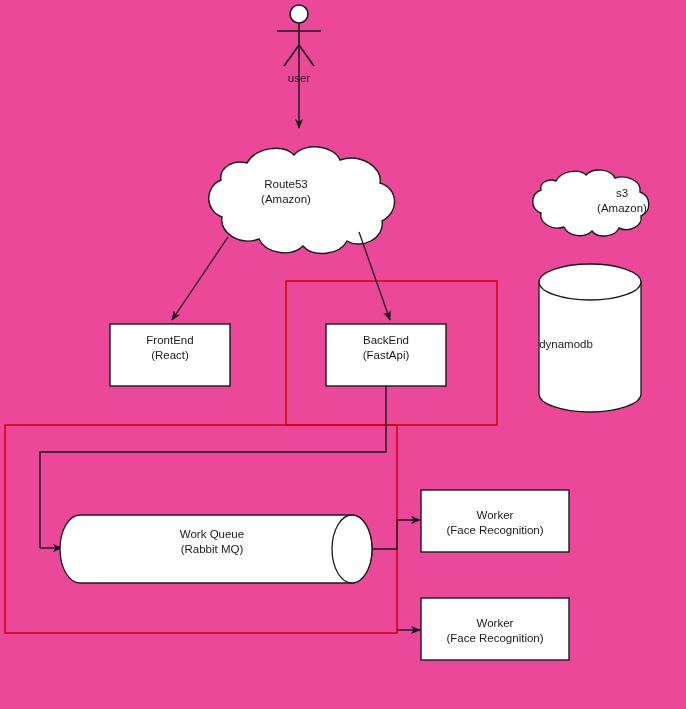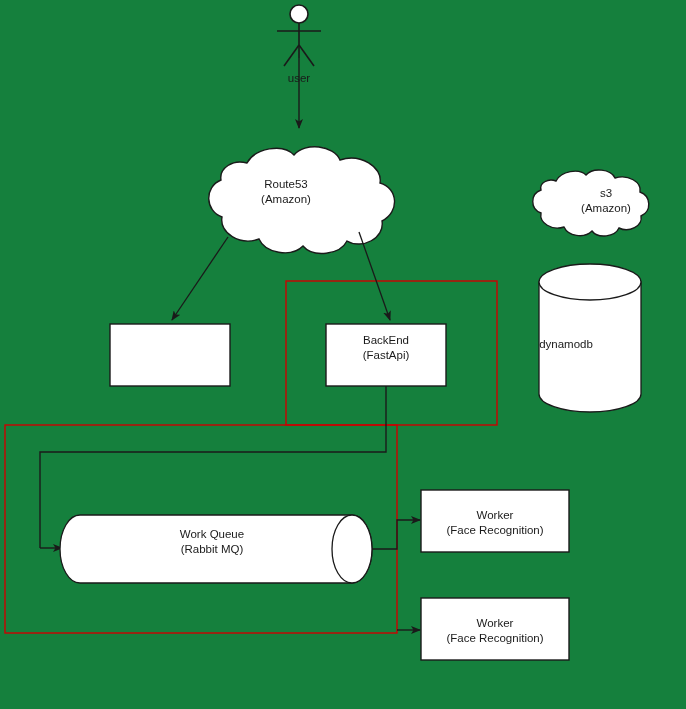--- a/index.html
+++ b/index.html
@@ -4,21 +4,21 @@
 <style>
   html, body {
     margin: 0;
     padding: 0;
     background: #ffffff;
   }
   #canvas {
     position: relative;
     width: 686px;
     height: 709px;
-    background: #15803d;
+    background: #ec4899;
     overflow: hidden;
     font-family: "Liberation Sans", sans-serif;
   }
   #diagram-svg {
     position: absolute;
     left: 0;
     top: 0;
     width: 686px;
     height: 709px;
   }
@@ -141,24 +141,25 @@
 
     <g>
       <rect x="421" y="598" width="148" height="62" fill="#ffffff" stroke="#1a1a1a" stroke-width="1.4"></rect>
     </g>
   </svg>
 
   <div class="node-label label-user" style="left:269px; top:71px; width:60px;">user</div>
 
   <div class="node-label" style="left:226px; top:177px; width:120px;"><span>Route53</span><br><span>(Amazon)</span></div>
 
-  <div class="node-label" style="left:556px; top:186px; width:100px;"><span>s3</span><br><span>(Amazon)</span></div>
+  <div class="node-label" style="left:572px; top:186px; width:100px;"><span>s3</span><br><span>(Amazon)</span></div>
 
   <div class="node-label" style="left:516px; top:337px; width:100px;">dynamodb</div>
 
+  <div class="node-label" style="left:110px; top:333px; width:120px;"><span>FrontEnd</span><br><span>(React)</span></div>
 
   <div class="node-label" style="left:326px; top:333px; width:120px;"><span>BackEnd</span><br><span>(FastApi)</span></div>
 
   <div class="node-label" style="left:142px; top:527px; width:140px;"><span>Work Queue</span><br><span>(Rabbit MQ)</span></div>
 
   <div class="node-label" style="left:421px; top:508px; width:148px;"><span>Worker</span><br><span>(Face Recognition)</span></div>
 
   <div class="node-label" style="left:421px; top:616px; width:148px;"><span>Worker</span><br><span>(Face Recognition)</span></div>
 
 </div>

